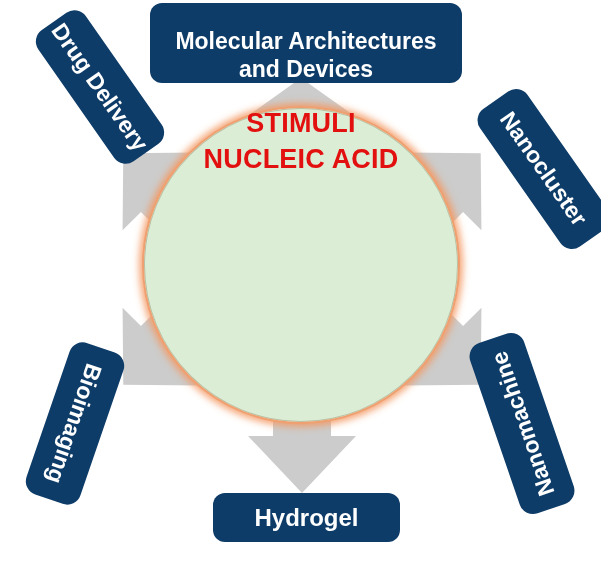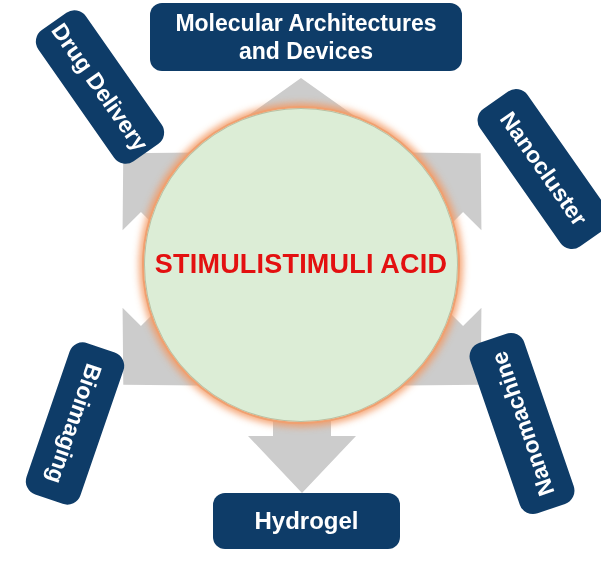--- a/index.html
+++ b/index.html
@@ -33,22 +33,22 @@
     box-sizing: border-box;
     z-index: 5;
   }
   #center-text {
     position: absolute;
     left: 142px;
     top: 106px;
     width: 318px;
     height: 318px;
     display: flex;
+    flex-direction: column;
     align-items: center;
-    justify-content: center;
     z-index: 7;
     pointer-events: none;
   }
   #center-text .line {
     color: #e31010;
     font-weight: bold;
     font-size: 27px;
     line-height: 1.32;
     letter-spacing: 0.2px;
     white-space: nowrap;
@@ -77,26 +77,27 @@
     z-index: 9;
   }
   .label-box .txt {
     display: block;
     line-height: 1.22;
     white-space: pre-line;
   }
 
   #box-top {
     left: 150px; top: 3px;
-    width: 312px; height: 68px;
-    font-size: 23px;
+    width: 312px; height: 80px;
+    font-size: 23px;
+    align-items: flex-end;
   }
   #box-bottom {
     left: 213px; top: 493px;
-    width: 187px; height: 56px;
+    width: 187px; height: 49px;
     font-size: 24px;
   }
   #box-top-left {
     left: 20px; top: 58px;
     width: 160px; height: 58px;
     font-size: 23px;
     transform: rotate(55deg);
     transform-origin: 50% 50%;
     border-radius: 14px;
   }
@@ -170,21 +171,21 @@
     <svg width="122" height="126" viewBox="0 0 122 126">
       <g transform="rotate(135 61 63)">
         <path d="M61 4 L116 58 L90 58 L90 122 L32 122 L32 58 L6 58 Z" fill="#cccccc"></path>
       </g>
     </svg>
   </div>
 
   <div id="center-circle"></div>
   <div id="center-text">
     <span class="line">STIMULI</span>
-    <span class="line">STIMULI ACID</span>
+    <span class="line">NUCLEIC ACID</span>
   </div>
 
   <div class="label-box" id="box-top">
     <span class="txt">Molecular Architectures
 and Devices</span>
   </div>
 
   <div class="label-box" id="box-top-right">
     <span class="txt" style="transform:rotate(180deg);">Nanocluster</span>
   </div>

